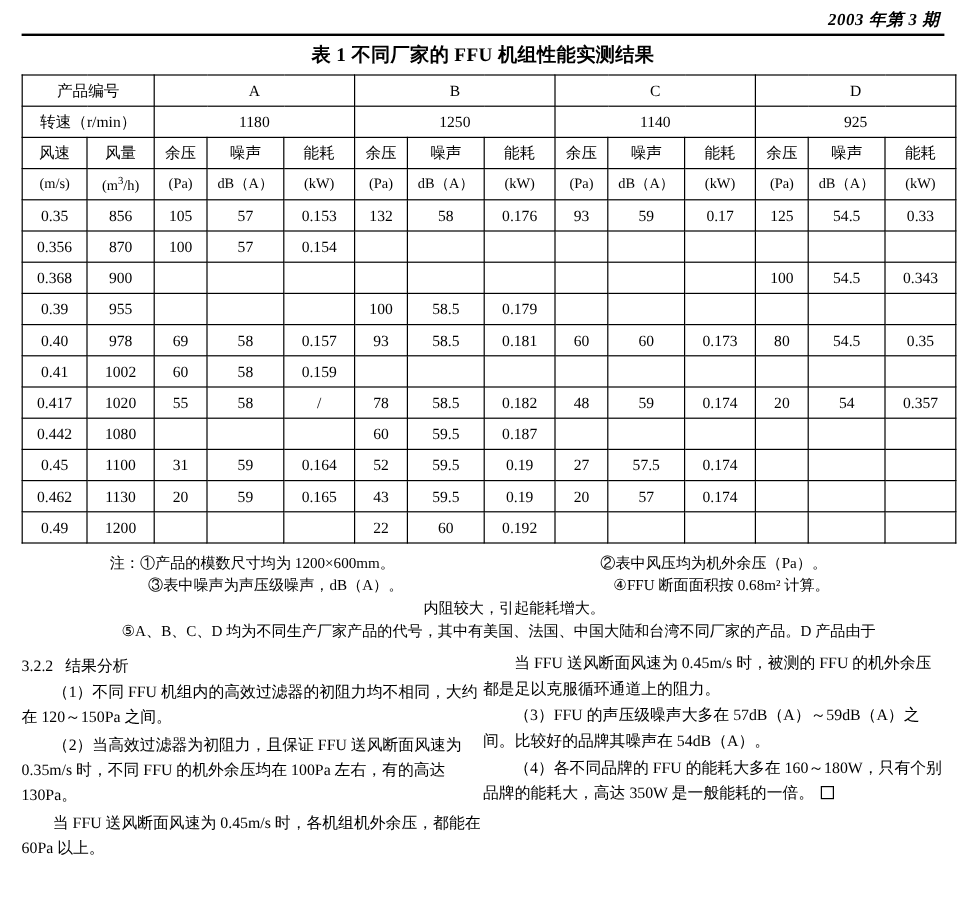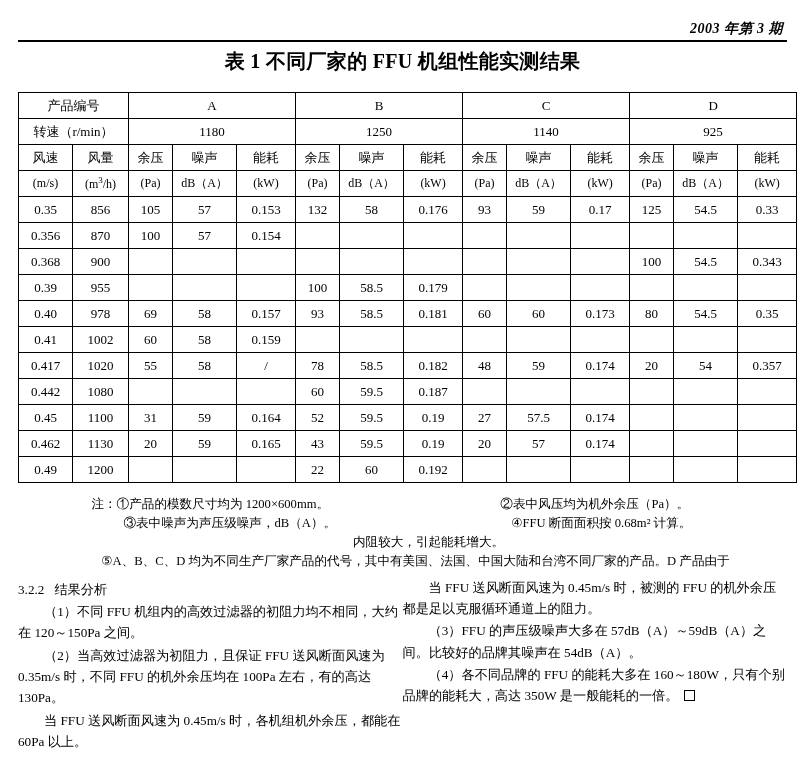--- a/index.html
+++ b/index.html
@@ -12,21 +12,21 @@
     height: 768px;
     font-family: "Liberation Serif", "DejaVu Serif", serif;
     color: #000;
     overflow: hidden;
   }
   .page {
     position: relative;
     width: 805px;
     height: 768px;
     box-sizing: border-box;
-    padding: 16px 18px;
+    padding: 4px 18px;
   }
 
   
   .header {
     text-align: right;
     font-family: "Liberation Serif", serif;
     font-weight: bold;
     font-style: italic;
     font-size: 14px;
     padding-top: 4px;
@@ -35,30 +35,30 @@
   }
   .header-rule {
     border-top: 2px solid #000;
     margin-top: 2px;
   }
 
   
   .table-caption {
     text-align: center;
     font-weight: bold;
-    font-size: 20px;
+    font-size: 16px;
     padding: 6px 0 5px 0;
     letter-spacing: 0.3px;
   }
 
   
   table.ffu {
     border-collapse: collapse;
     width: 769px;
-    margin: 12px auto;
+    margin: 0 auto;
     font-size: 13px;
     table-layout: fixed;
   }
   table.ffu td, table.ffu th {
     border: 1px solid #000;
     text-align: center;
     vertical-align: middle;
     font-weight: normal;
     padding: 2px 0;
     height: 21px;

